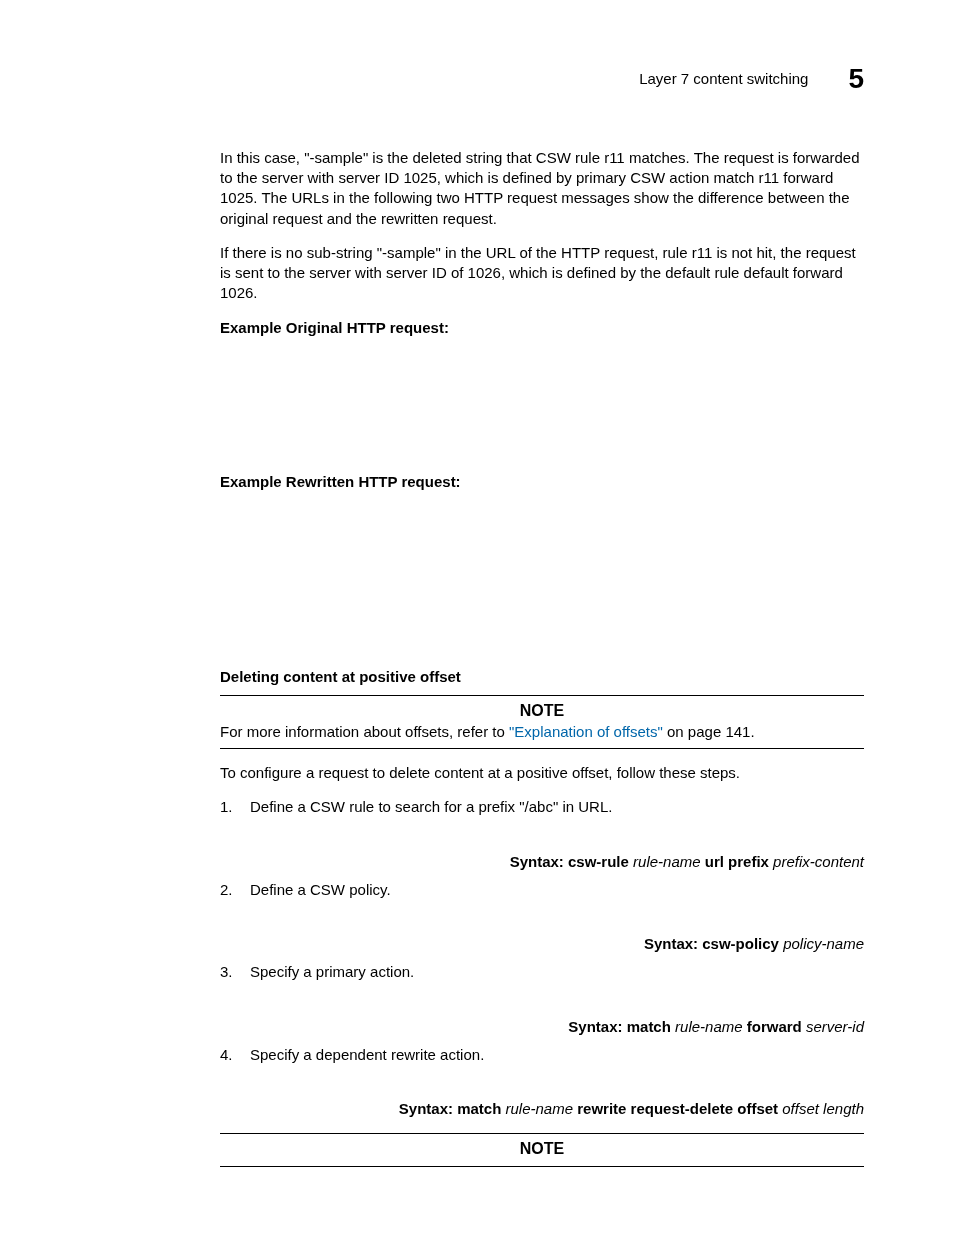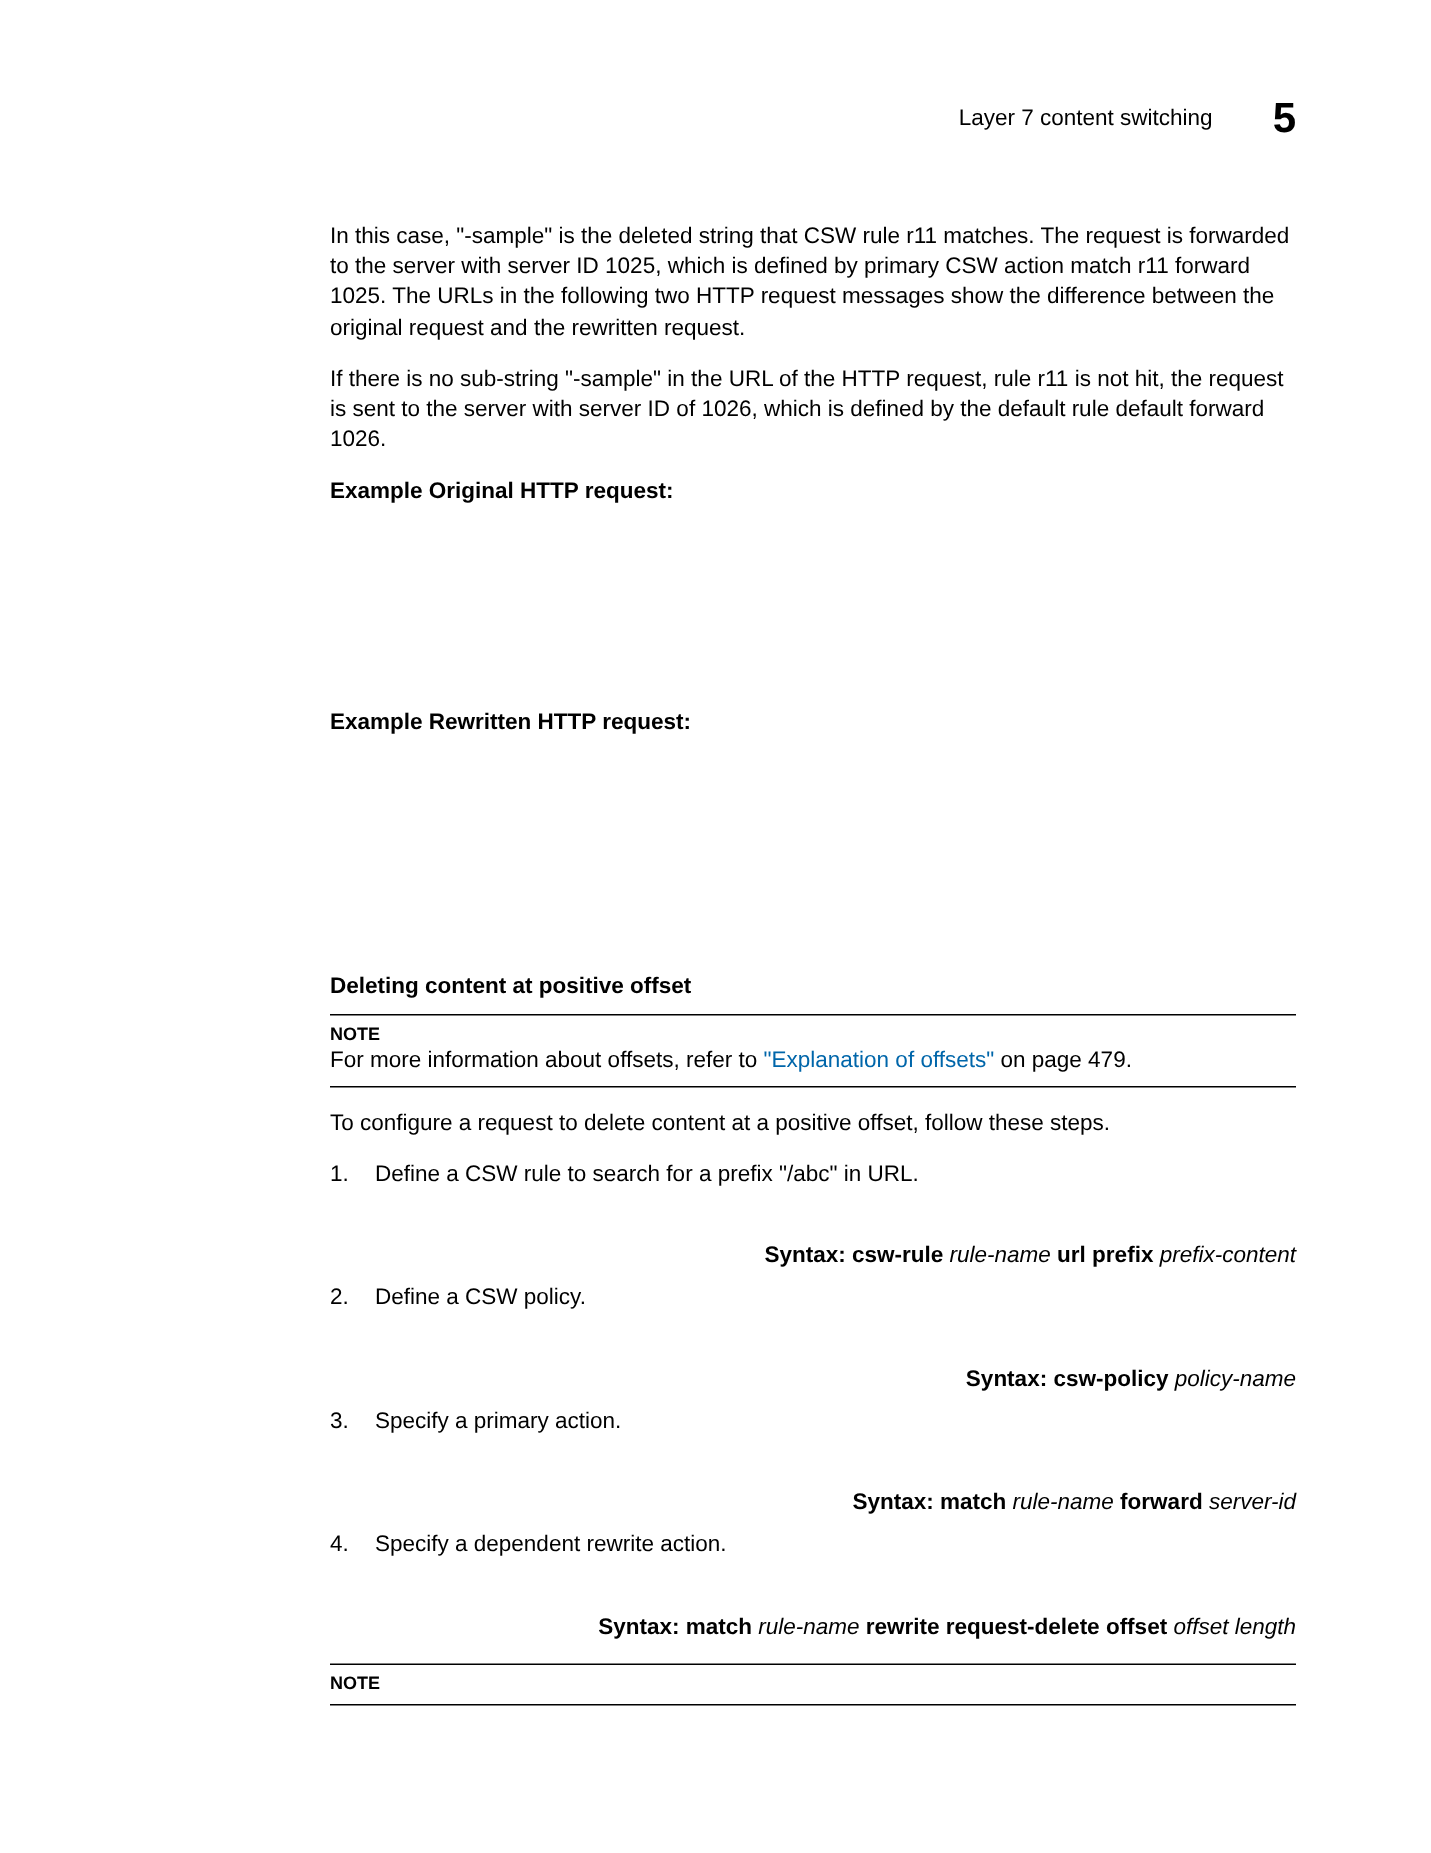--- a/index.html
+++ b/index.html
@@ -39,32 +39,33 @@
   p {
     margin: 0 0 14px 0;
   }
   .bold {
     font-weight: bold;
   }
   .gap-small { height: 120px; }
   .gap-med { height: 130px; }
   .subhead {
     font-weight: bold;
-    margin-top: 12px;
+    margin-top: 31px;
     margin-bottom: 8px;
   }
   .note-box {
     border-top: 1.5px solid #000;
     border-bottom: 1.5px solid #000;
     padding: 4px 0 6px 0;
     margin-bottom: 14px;
   }
   .note-label {
     font-weight: bold;
-    font-size: 12px;
+    font-size: 16px;
+    text-align: center;
   }
   .link {
     color: #0066aa;
   }
   ol {
     margin: 0;
     padding-left: 0;
     list-style: none;
     counter-reset: item;
   }
@@ -104,21 +105,21 @@
     <div class="gap-small"></div>
 
     <p class="bold">Example Rewritten HTTP request:</p>
     <div class="gap-med"></div>
 
     <div class="subhead">Deleting content at positive offset</div>
 
     <div class="note-box">
       <div class="note-label">NOTE</div>
       <div>
-        <span>For more information about offsets, refer to </span><span class="link">"Explanation of offsets"</span><span> on page 479.</span>
+        <span>For more information about offsets, refer to </span><span class="link">"Explanation of offsets"</span><span> on page 141.</span>
       </div>
     </div>
 
     <p>To configure a request to delete content at a positive offset, follow these steps.</p>
 
     <ol>
       <li>
         <span>Define a CSW rule to search for a prefix "/abc" in URL.</span>
         <div class="syntax-line">
           <span class="bold">Syntax:  csw-rule </span><span class="italic">rule-name</span><span class="bold"> url prefix </span><span class="italic">prefix-content</span>

